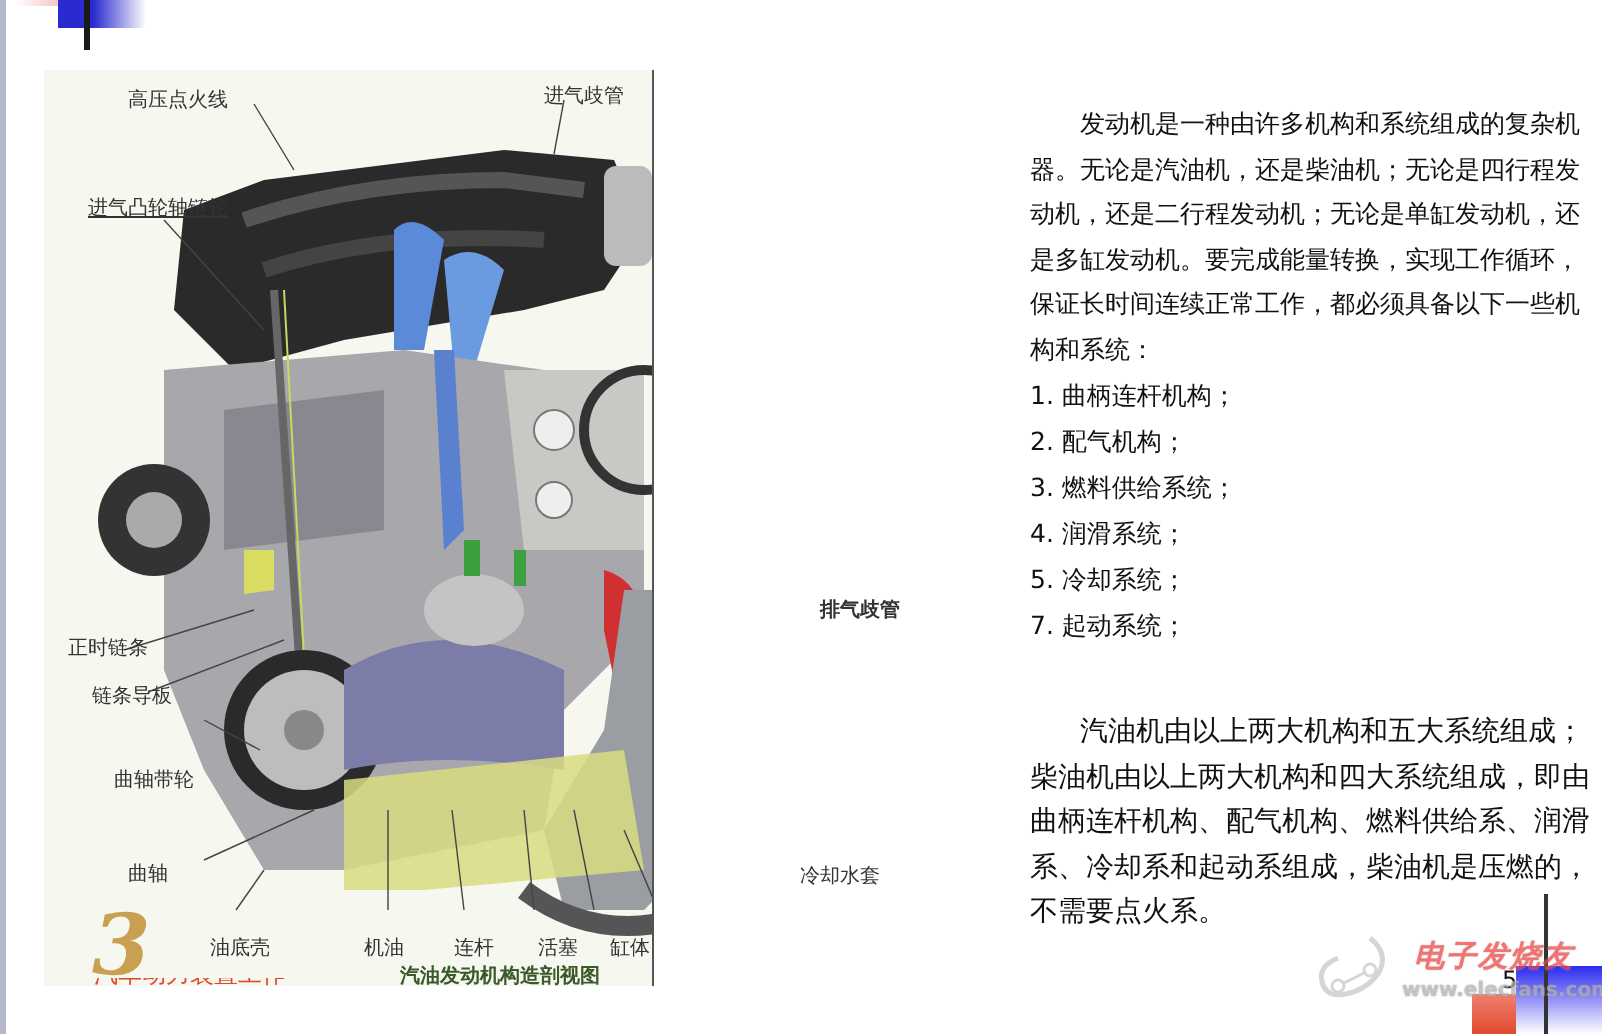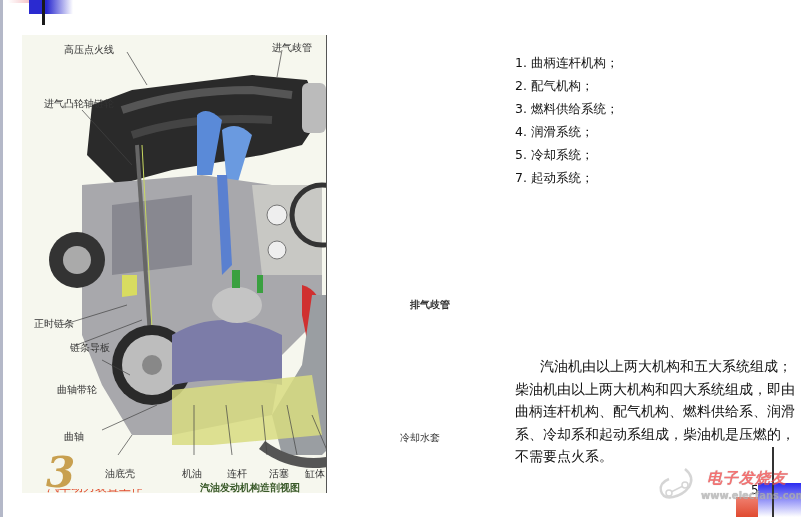--- a/index.html
+++ b/index.html
@@ -100,24 +100,24 @@
       <line x1="210" y1="420" x2="204" y2="370"></line>
       <line x1="245" y1="420" x2="240" y2="370"></line>
       <line x1="275" y1="420" x2="265" y2="370"></line>
       <line x1="307" y1="420" x2="290" y2="380"></line>
     </g>
   </svg>
 
   <span class="lbl" style="left:42px;top:8px;">高压点火线</span>
   <span class="lbl" style="left:250px;top:6px;">进气歧管</span>
 
-  <span class="lbl" style="left:22px;top:62px;">进气凸轮轴链轮</span>
+  <span class="lbl" style="left:22px;top:62px;text-decoration:underline;">进气凸轮轴链轮</span>
 
   <span class="lbl" style="left:12px;top:282px;">正时链条</span>
-  <span class="lbl" style="left:24px;top:306px;margin-left:24px;">链条导板</span>
+  <span class="lbl" style="left:24px;top:306px;">链条导板</span>
   <span class="lbl" style="left:35px;top:348px;">曲轴带轮</span>
   <span class="lbl" style="left:42px;top:395px;">曲轴</span>
   <span class="lbl" style="left:83px;top:432px;">油底壳</span>
   <span class="lbl" style="left:160px;top:432px;">机油</span>
   <span class="lbl" style="left:205px;top:432px;">连杆</span>
   <span class="lbl" style="left:247px;top:432px;">活塞</span>
   <span class="lbl" style="left:283px;top:432px;">缸体</span>
 
 </div>
 
@@ -126,20 +126,21 @@
   <span class="lbl" style="left:378px;top:396px;">冷却水套</span>
   <span class="caption" style="left:178px;top:446px;">汽油发动机构造剖视图</span>
 </div>
 
 <div class="big3">3</div>
 <div class="redline">
     <span>汽车动力装置工作</span>
   </div>
 
 <div class="text">
+  <p class="indent">发动机是一种由许多机构和系统组成的复杂机器。无论是汽油机，还是柴油机；无论是四行程发动机，还是二行程发动机；无论是单缸发动机，还是多缸发动机。要完成能量转换，实现工作循环，保证长时间连续正常工作，都必须具备以下一些机构和系统：</p>
   <ul class="list">
     <li><span>1.</span> <span>曲柄连杆机构；</span></li>
     <li><span>2.</span> <span>配气机构；</span></li>
     <li><span>3.</span> <span>燃料供给系统；</span></li>
     <li><span>4.</span> <span>润滑系统；</span></li>
     <li><span>5.</span> <span>冷却系统；</span></li>
     <li><span>7.</span> <span>起动系统；</span></li>
   </ul>
 </div>
 

